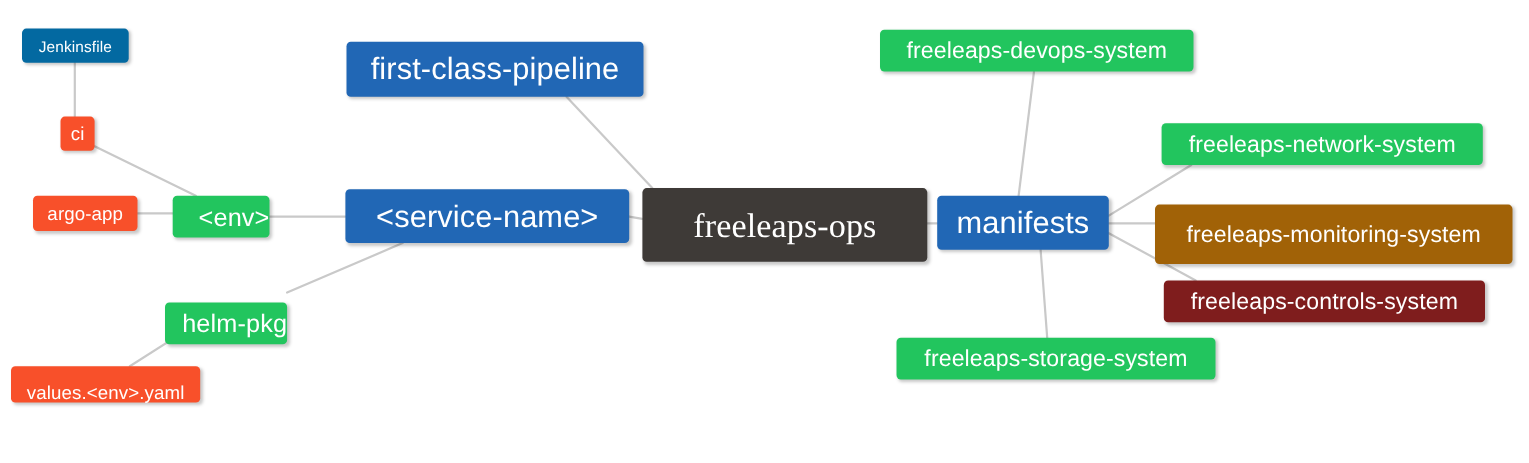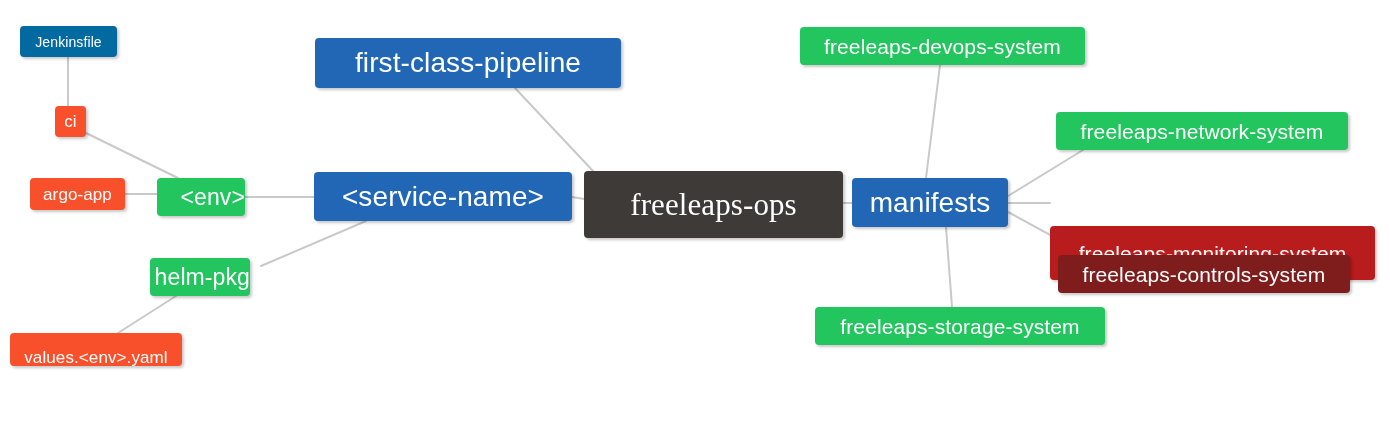--- a/index.html
+++ b/index.html
@@ -76,48 +76,48 @@
   <div id="node-layer">
       <div class="node tier-root" style="left: 584px; top: 171px; width: 259px; height: 67px; background: rgb(62, 58, 55); font-family: Liberation Serif, serif;">
         <span class="node-label">freeleaps-ops</span>
       </div>
       <div class="node tier-big" style="left: 314px; top: 172px; width: 258px; height: 49px; background: rgb(33, 103, 181);">
         <span class="node-label">&lt;service-name&gt;</span>
       </div>
       <div class="node tier-big" style="left: 852px; top: 178px; width: 156px; height: 49px; background: rgb(33, 103, 181);">
         <span class="node-label">manifests</span>
       </div>
-      <div class="node tier-big" style="left: 315px; top: 38px; width: 306px; height: 50px; background: rgb(33, 103, 181);">
+      <div class="node tier-big" style="left: 315px; top: 38px; width: 270px; height: 50px; background: rgb(33, 103, 181);">
         <span class="node-label">first-class-pipeline</span>
       </div>
       <div class="node tier-mid" style="left: 157px; top: 178px; width: 88px; height: 38px; background: rgb(34, 197, 94);">
         <span class="node-label">&lt;env&gt;</span>
       </div>
-      <div class="node tier-mid" style="left: 150px; top: 258px; width: 100px; height: 38px; background: rgb(34, 197, 94); padding-left: 32px;">
+      <div class="node tier-mid" style="left: 150px; top: 275px; width: 111px; height: 38px; background: rgb(34, 197, 94); padding-left: 32px;">
         <span class="node-label">helm-pkg</span>
       </div>
       <div class="node tier-small" style="left: 55px; top: 106px; width: 31px; height: 31px; background: rgb(248, 80, 42);">
         <span class="node-label">ci</span>
       </div>
       <div class="node tier-small" style="left: 30px; top: 178px; width: 95px; height: 32px; background: rgb(248, 80, 42);">
         <span class="node-label">argo-app</span>
       </div>
       <div class="node tier-tiny" style="left: 20px; top: 26px; width: 97px; height: 31px; background: #0369a1;">
         <span class="node-label">Jenkinsfile</span>
       </div>
       <div class="node tier-small" style="left: 10px; top: 333px; width: 172px; height: 33px; background: rgb(248, 80, 42); align-items: flex-end;">
         <span class="node-label">values.&lt;env&gt;.yaml</span>
       </div>
       <div class="node tier-sys" style="left: 800px; top: 27px; width: 285px; height: 38px; background: rgb(34, 197, 94);">
         <span class="node-label">freeleaps-devops-system</span>
       </div>
       <div class="node tier-sys" style="left: 1056px; top: 112px; width: 292px; height: 38px; background: rgb(34, 197, 94);">
         <span class="node-label">freeleaps-network-system</span>
       </div>
-      <div class="node tier-sys" style="left: 1050px; top: 186px; width: 325px; height: 54px; background: #b91c1c; margin-top: 40px;">
+      <div class="node tier-sys" style="left: 1050px; top: 186px; width: 325px; height: 54px; background: #a16207;">
         <span class="node-label">freeleaps-monitoring-system</span>
       </div>
       <div class="node tier-sys" style="left: 1058px; top: 255px; width: 292px; height: 38px; background: #7f1d1d;">
         <span class="node-label">freeleaps-controls-system</span>
       </div>
       <div class="node tier-sys" style="left: 815px; top: 307px; width: 290px; height: 38px; background: rgb(34, 197, 94);">
         <span class="node-label">freeleaps-storage-system</span>
       </div>
     </div>
 </div>

